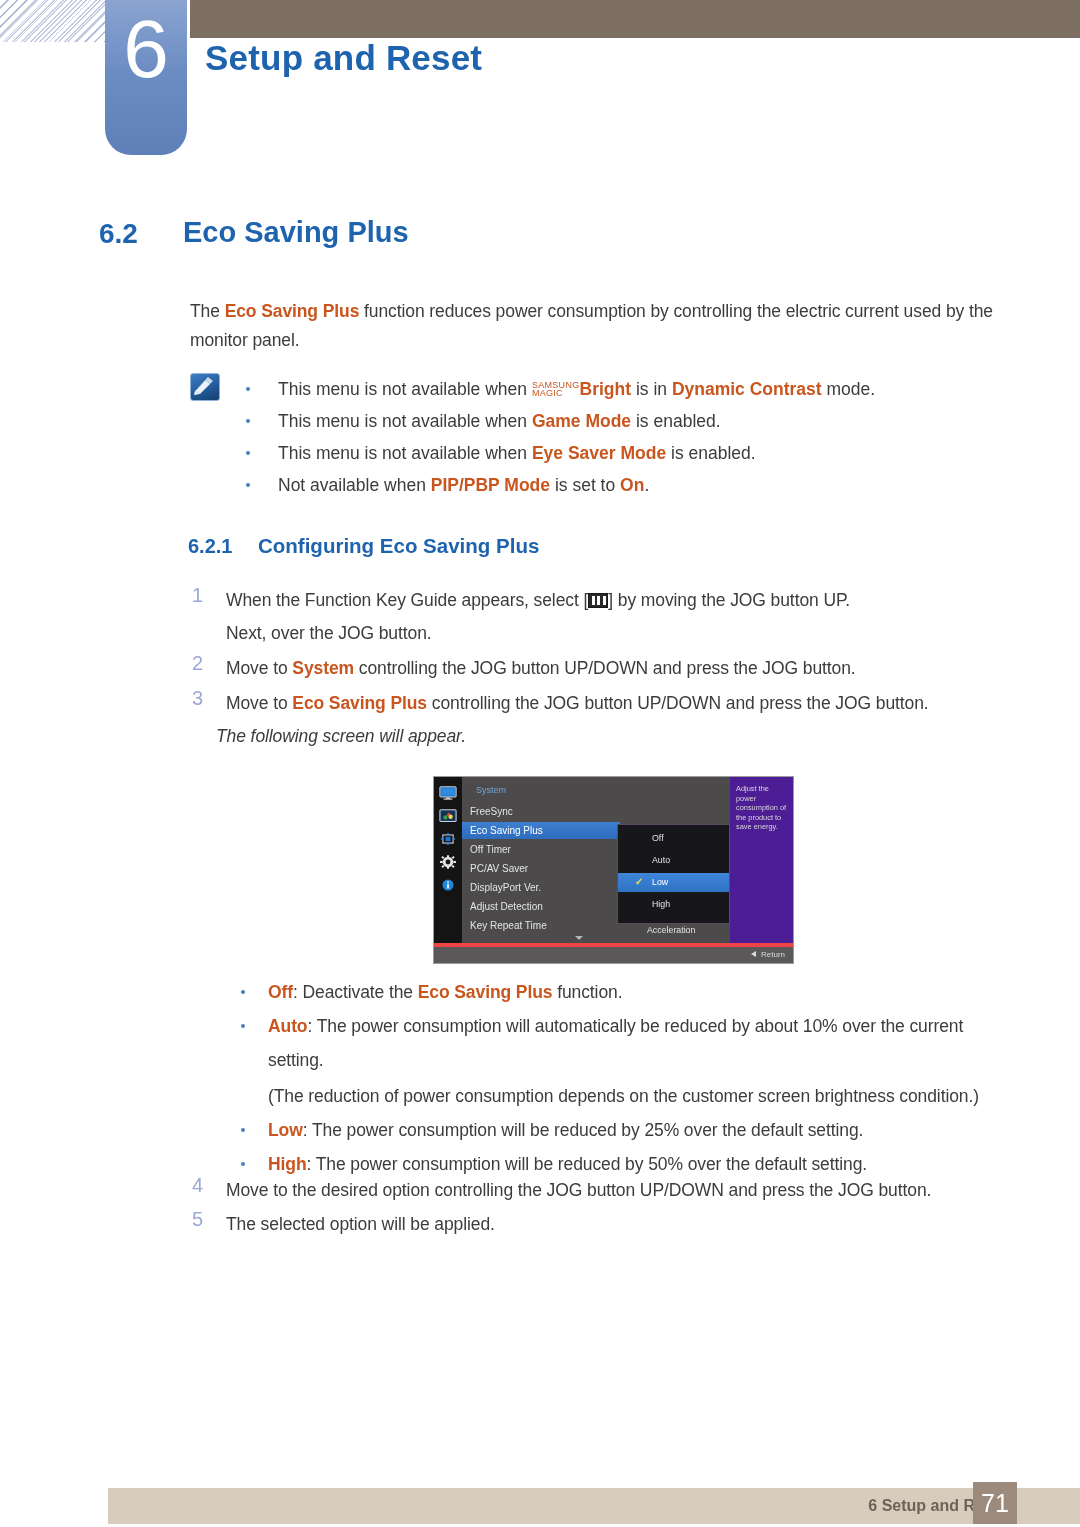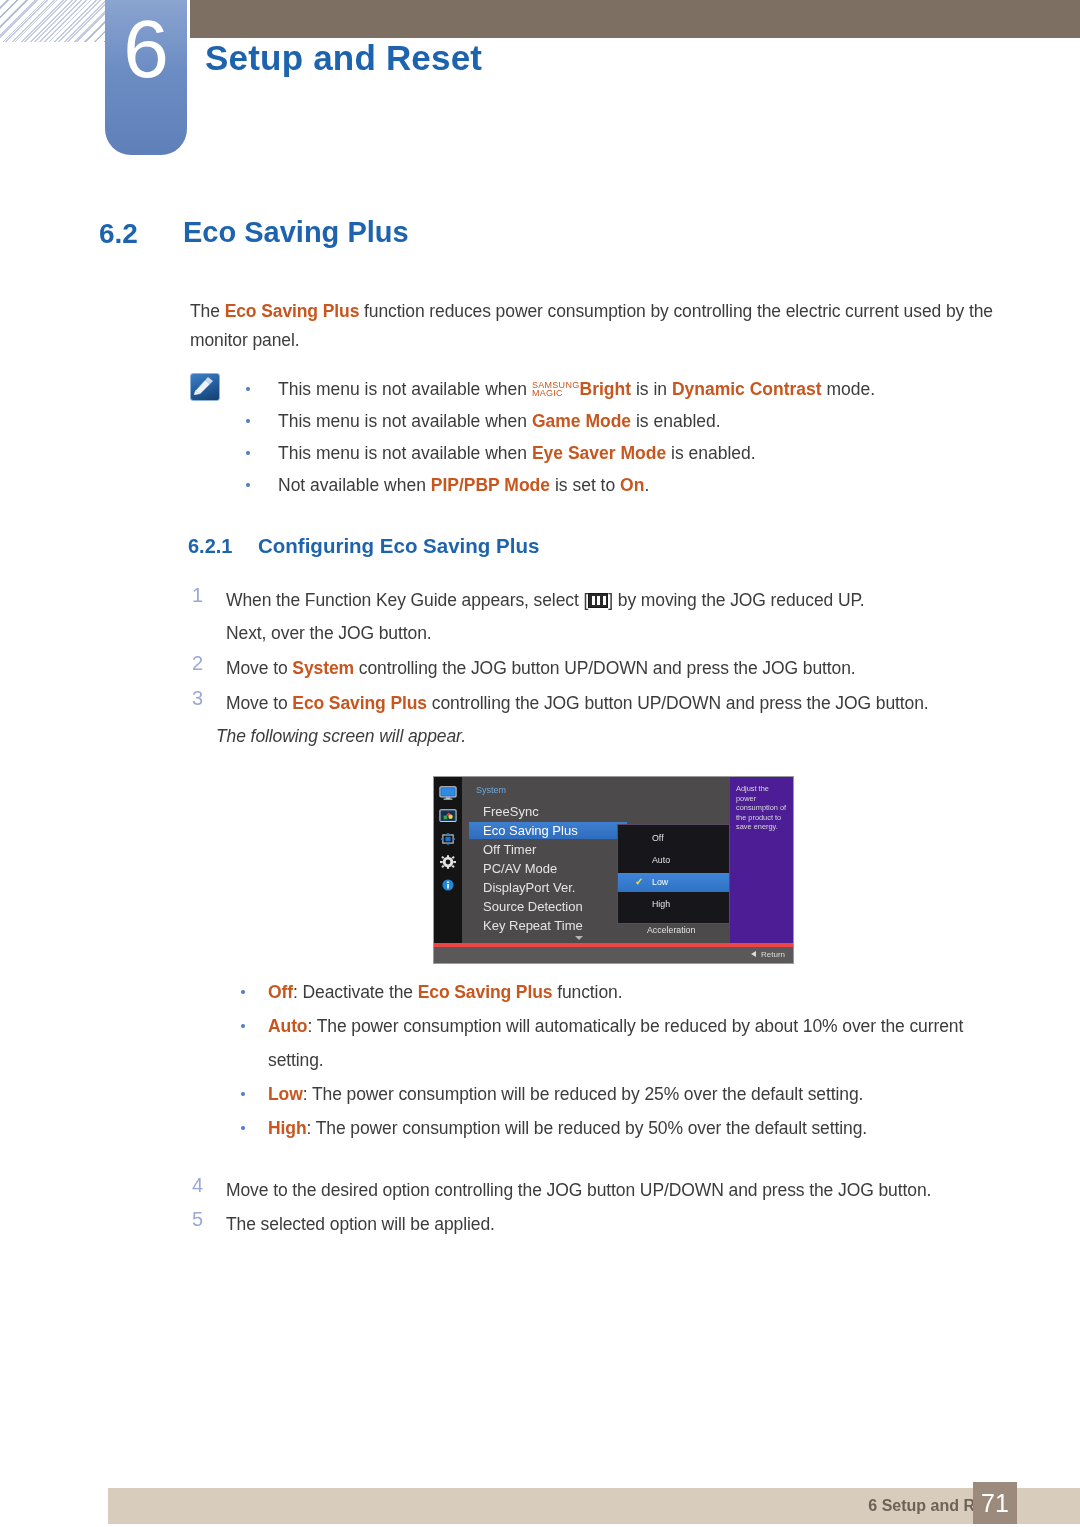--- a/index.html
+++ b/index.html
@@ -221,28 +221,28 @@
     background: #4c4a4b;
   }
   .osd-title {
     position: absolute;
     left: 14px; top: 8px;
     color: #6fa8dc;
     font-size: 9px;
   }
   .menu-item {
     position: absolute;
-    left: 7px;
+    left: 0;
     width: 158px;
     height: 17px;
     line-height: 17px;
-    padding-left: 14px;
+    padding-left: 8px;
     box-sizing: border-box;
     color: #e4e4e4;
-    font-size: 13px;
+    font-size: 10px;
   }
   .menu-item.sel {
     background: linear-gradient(180deg,#3f7fcf 0%, #2e6cbd 100%);
     color: #ffffff;
   }
   .osd-sub {
     position: absolute;
     left: 155px; top: 47px;
     width: 113px; height: 100px;
     background: #17161a;
@@ -405,21 +405,21 @@
   <div class="note-row">
     <span class="dot"></span><span>Not available when </span><span class="or">PIP/PBP Mode</span><span> is set to </span><span class="or">On</span><span>.</span>
   </div>
 </div>
 
 <div class="sub-num">6.2.1</div>
 <div class="sub-title">Configuring Eco Saving Plus</div>
 
 <div class="step-num" style="left:192px; top:584px;">1</div>
 <div class="step-txt" style="left:226px; top:584px; width:790px;">
-  <span>When the Function Key Guide appears, select [</span><span class="jog-icon"><i></i><i></i><i></i></span><span>] by moving the JOG reduced UP.</span>
+  <span>When the Function Key Guide appears, select [</span><span class="jog-icon"><i></i><i></i><i></i></span><span>] by moving the JOG button UP.</span>
 </div>
 <div class="step-txt" style="left:226px; top:617px; width:790px;">Next, over the JOG button.</div>
 
 <div class="step-num" style="left:192px; top:652px;">2</div>
 <div class="step-txt" style="left:226px; top:652px; width:790px;">
   <span>Move to </span><span class="or">System</span><span> controlling the JOG button UP/DOWN and press the JOG button.</span>
 </div>
 
 <div class="step-num" style="left:192px; top:687px;">3</div>
 <div class="step-txt" style="left:226px; top:687px; width:790px;">
@@ -471,23 +471,23 @@
       <rect x="10.9" y="4.6" width="2.2" height="2.2" fill="#ffffff"></rect>
     </svg>
   </div>
 
   <div class="osd-panel">
     <div class="osd-title">System</div>
 
     <div class="menu-item" style="top:26px;">FreeSync</div>
     <div class="menu-item sel" style="top:45px;">Eco Saving Plus</div>
     <div class="menu-item" style="top:64px;">Off Timer</div>
-    <div class="menu-item" style="top:83px;">PC/AV Mode</div>
+    <div class="menu-item" style="top:83px;">PC/AV Saver</div>
     <div class="menu-item" style="top:102px;">DisplayPort Ver.</div>
-    <div class="menu-item" style="top:121px;">Source Detection</div>
+    <div class="menu-item" style="top:121px;">Adjust Detection</div>
     <div class="menu-item" style="top:140px;">Key Repeat Time</div>
 
     <div class="osd-sub">
       <div class="sub-item" style="top:4px;">Off</div>
       <div class="sub-item" style="top:26px;">Auto</div>
       <div class="sub-item sel" style="top:48px;"><span class="chk">✓</span><span>Low</span></div>
       <div class="sub-item" style="top:70px;">High</div>
     </div>
 
     <div class="accel">Acceleration</div>
@@ -500,20 +500,21 @@
     <div class="osd-ret"><span class="tri"></span><span>Return</span></div>
   </div>
 </div>
 
 <div class="opt-list">
   <div class="opt-row">
     <span class="dot"></span><span class="or">Off</span><span>: Deactivate the </span><span class="or">Eco Saving Plus</span><span> function.</span>
   </div>
   <div class="opt-row">
     <span class="dot"></span><span class="or">Auto</span><span>: The power consumption will automatically be reduced by about 10% over the current setting.</span>
+    <div style="margin-top:2px;">(The reduction of power consumption depends on the customer screen brightness condition.)</div>
   </div>
   <div class="opt-row">
     <span class="dot"></span><span class="or">Low</span><span>: The power consumption will be reduced by 25% over the default setting.</span>
   </div>
   <div class="opt-row">
     <span class="dot"></span><span class="or">High</span><span>: The power consumption will be reduced by 50% over the default setting.</span>
   </div>
 </div>
 
 <div class="step-num" style="left:192px; top:1174px;">4</div>

